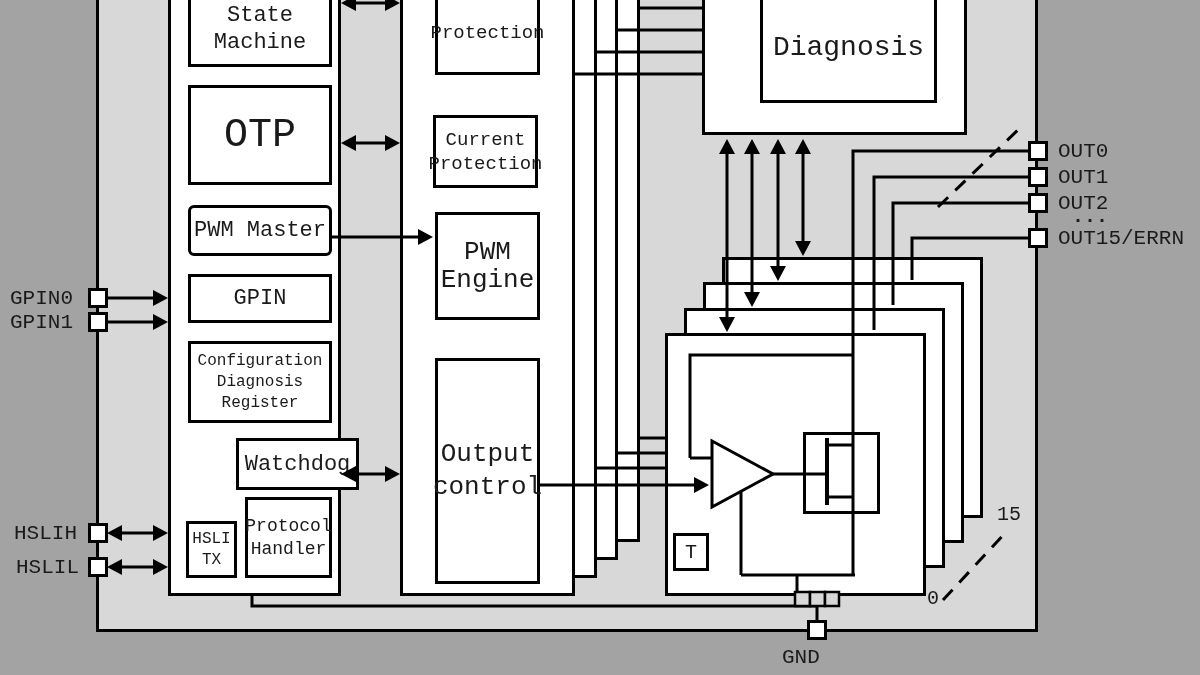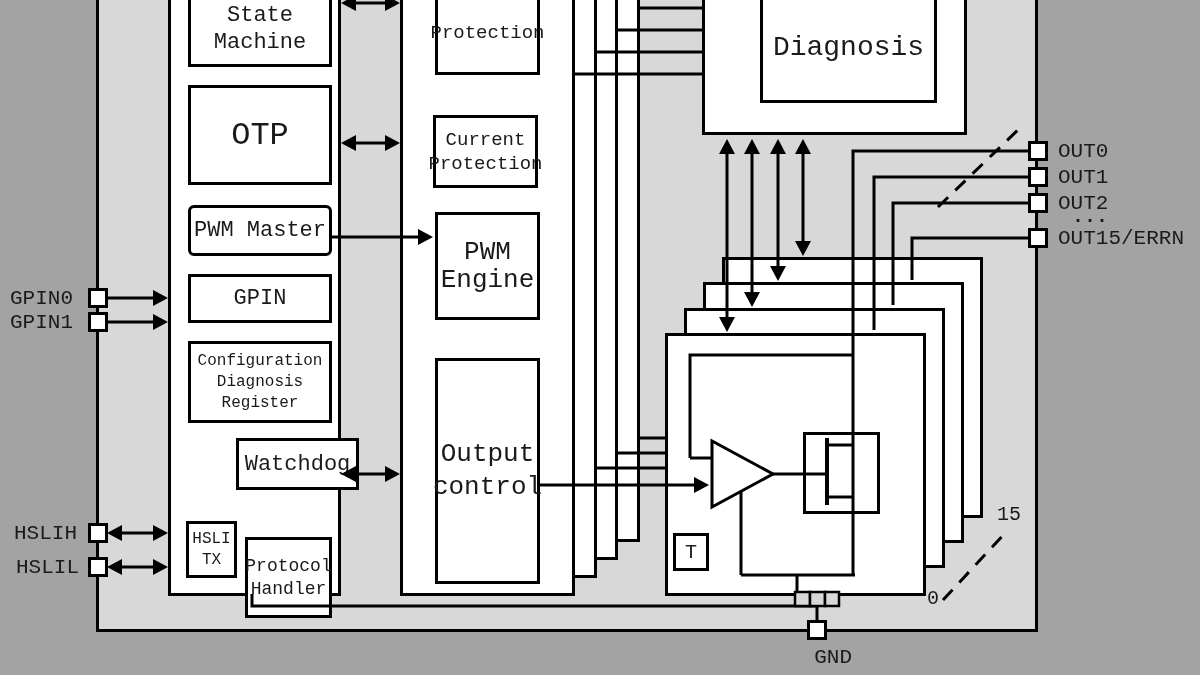--- a/index.html
+++ b/index.html
@@ -37,39 +37,39 @@
   <div class="abs col z6" style="left:440px;top:-6px;width:178px;height:566px;"></div>
   <div class="abs col z7" style="left:420px;top:-6px;width:177px;height:584px;"></div>
 
   <div class="abs col z8" style="left:400px;top:-6px;width:175px;height:602px;"></div>
 
   <div class="abs col z8" style="left:168px;top:-6px;width:173px;height:602px;"></div>
 
   <div class="abs box cut z10" style="left:188px;top:-6px;width:144px;height:73px;font-size:22px;line-height:27px;">
     <span>State Machine</span>
   </div>
-  <div class="abs box z10" style="left:188px;top:85px;width:144px;height:100px;font-size:32px;">
+  <div class="abs box z10" style="left:188px;top:85px;width:144px;height:100px;font-size:40px;">
     <span>OTP</span>
   </div>
   <div class="abs box z10" style="left:188px;top:205px;width:144px;height:51px;font-size:22px;border-radius:6px;">
     <span>PWM Master</span>
   </div>
   <div class="abs box z10" style="left:188px;top:274px;width:144px;height:49px;font-size:22px;">
     <span>GPIN</span>
   </div>
   <div class="abs box z10" style="left:188px;top:341px;width:144px;height:82px;font-size:16px;line-height:21px;padding:0 14px;">
     <span>Configuration Diagnosis Register</span>
   </div>
   <div class="abs box z10" style="left:188px;top:438px;width:123px;height:52px;font-size:22px;margin-left:48px;">
     <span>Watchdog</span>
   </div>
   <div class="abs box z10" style="left:186px;top:521px;width:51px;height:57px;font-size:16px;line-height:21px;">
     <span>HSLI TX</span>
   </div>
-  <div class="abs box z10" style="left:245px;top:497px;width:87px;height:81px;font-size:18px;line-height:23px;margin-top:40px;">
+  <div class="abs box z10" style="left:245px;top:497px;width:87px;height:81px;font-size:18px;line-height:23px;">
     <span>Protocol Handler</span>
   </div>
 
   <div class="abs box cut z10" style="left:435px;top:-6px;width:105px;height:81px;font-size:19px;">
     <span>Protection</span>
   </div>
   <div class="abs box z10" style="left:433px;top:115px;width:105px;height:73px;font-size:19px;line-height:24px;">
     <span>Current Protection</span>
   </div>
   <div class="abs box z10" style="left:435px;top:212px;width:105px;height:108px;font-size:26px;line-height:28px;">
@@ -224,18 +224,18 @@
 
   <div class="lbl" style="left:10px;top:287px;font-size:21px;">GPIN0</div>
   <div class="lbl" style="left:10px;top:311px;font-size:21px;">GPIN1</div>
   <div class="lbl" style="left:14px;top:522px;font-size:21px;">HSLIH</div>
   <div class="lbl" style="left:16px;top:556px;font-size:21px;">HSLIL</div>
   <div class="lbl" style="left:1058px;top:140px;font-size:21px;">OUT0</div>
   <div class="lbl" style="left:1058px;top:166px;font-size:21px;">OUT1</div>
   <div class="lbl" style="left:1058px;top:192px;font-size:21px;">OUT2</div>
   <div class="lbl" style="left:1072px;top:205px;font-size:20px;font-weight:bold;">...</div>
   <div class="lbl" style="left:1058px;top:227px;font-size:21px;">OUT15/ERRN</div>
-  <div class="lbl" style="left:782px;top:646px;width:70px;text-align:right;font-size:21px;">GND</div>
+  <div class="lbl" style="left:782px;top:646px;width:70px;text-align:left;font-size:21px;">GND</div>
 
   <div class="lbl z35" style="left:997px;top:503px;font-size:20px;">15</div>
   <div class="lbl z35" style="left:927px;top:587px;font-size:20px;">0</div>
 
 </div>
 
 </body></html>

